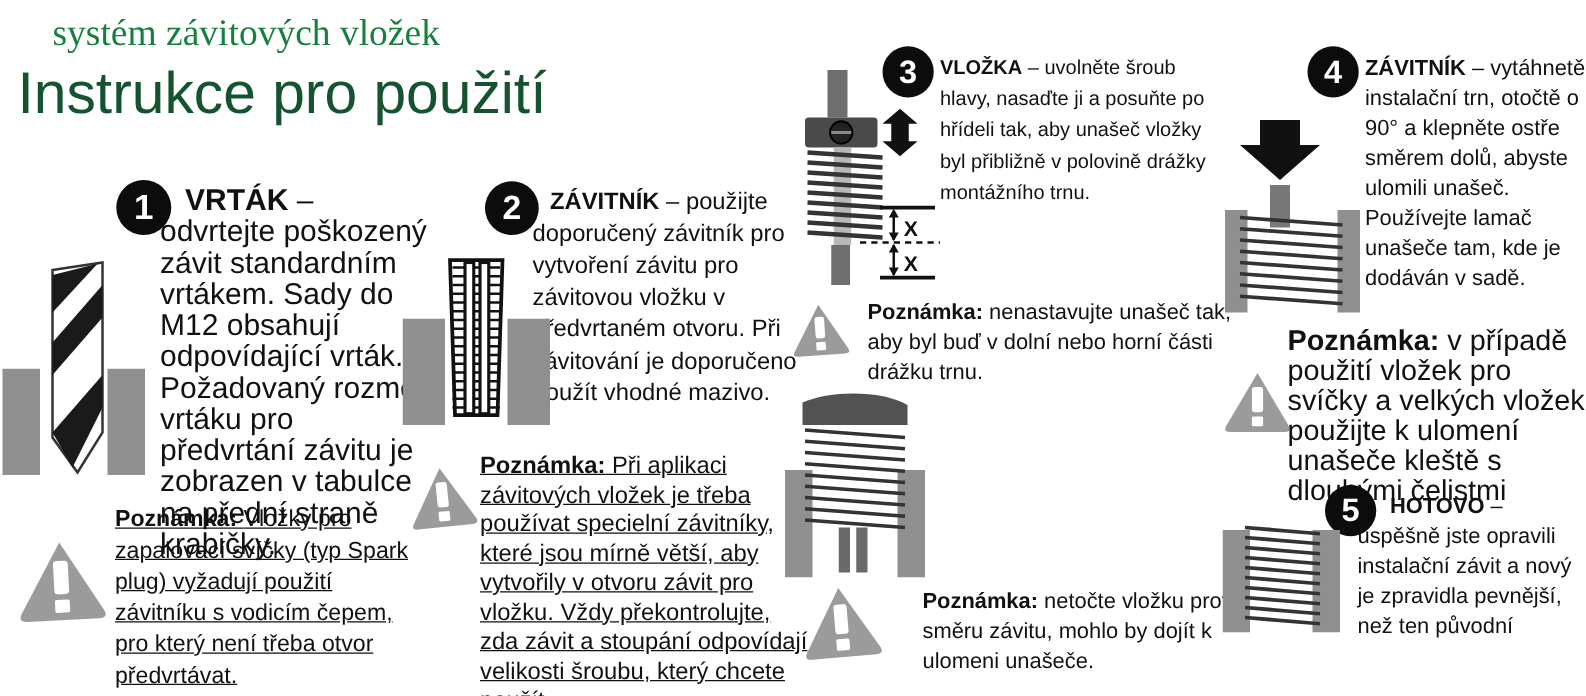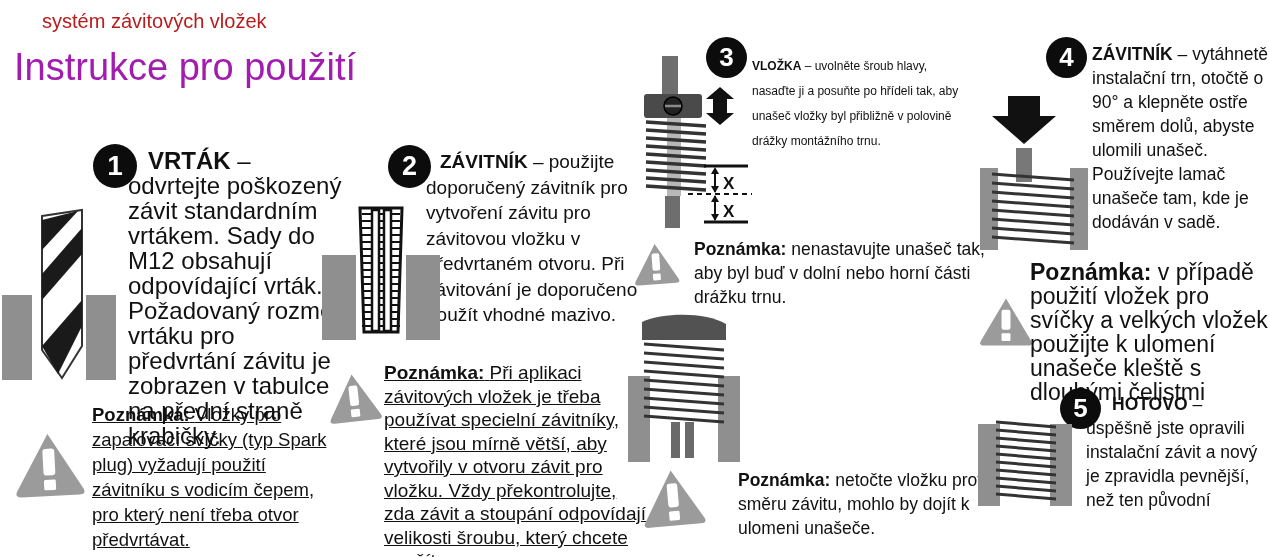--- a/index.html
+++ b/index.html
@@ -1,36 +1,36 @@
 <!DOCTYPE html>
 <html><head>
 <meta charset="utf-8">
 <style>
   html,body{margin:0;padding:0;background:#fff;}
   .canvas{position:relative;width:1269px;height:557px;background:#ffffff;overflow:hidden;
           font-family:"Liberation Sans",sans-serif;color:#111;}
   .abs{position:absolute;}
   .txt b{font-weight:bold;}
   
-  .subtitle{left:42px;top:10px;font-size:20px;color:#b91c1c;}
-  .main-title{left:14px;top:46px;font-size:38px;color:#a21caf;}
+  .subtitle{left:42px;top:10px;font-size:30px;color:#15803d;font-family:Liberation Serif, serif;}
+  .main-title{left:14px;top:46px;font-size:47px;color:#14532d;}
   
   .badge{position:absolute;background:#0c0c0c;color:#fff;border-radius:50%;
          display:flex;align-items:center;justify-content:center;font-weight:bold;}
   .badge1{left:93px;top:144px;width:44px;height:44px;font-size:28px;}
   .badge2{left:388px;top:145px;width:43px;height:43px;font-size:27px;}
   .badge3{left:706px;top:37px;width:41px;height:41px;font-size:26px;}
   .badge4{left:1046px;top:37px;width:41px;height:41px;font-size:26px;}
   .badge5{left:1060px;top:388px;width:41px;height:41px;font-size:26px;}
   
   .step1-text{left:128px;top:148px;width:214px;font-size:24px;line-height:25px;text-indent:20px;}
   .note1-text{left:92px;top:402px;width:240px;font-size:18.5px;line-height:25px;text-decoration:underline;}
   .step2-text{left:426px;top:149px;width:214px;font-size:19px;line-height:25.5px;text-indent:14px;}
   .note2-text{left:384px;top:361px;width:262px;font-size:19px;line-height:23.5px;text-decoration:underline;}
-  .step3-text{left:752px;top:42px;width:215px;font-size:12px;line-height:25px;margin-top:12px;}
+  .step3-text{left:752px;top:42px;width:215px;font-size:16px;line-height:25px;}
   .note3a-text{left:694px;top:237px;width:296px;font-size:17.5px;line-height:24px;}
   .step3-para2{left:738px;top:323px;width:256px;font-size:17.5px;line-height:24px;}
   .note3b-text{left:738px;top:468px;width:256px;font-size:17.5px;line-height:24px;}
   .step4-text{left:1092px;top:42px;width:180px;font-size:17.5px;line-height:24px;}
   .note4-text{left:1030px;top:260px;width:240px;font-size:23px;line-height:24px;}
   .step5-text{left:1086px;top:392px;width:186px;font-size:17.5px;line-height:24px;text-indent:26px;}
   
   .drill-icon{left:0;top:188px;width:118px;height:200px;}
   .tap-icon{left:322px;top:200px;width:118px;height:162px;}
   .tool-icon{left:638px;top:56px;width:78px;height:172px;}

